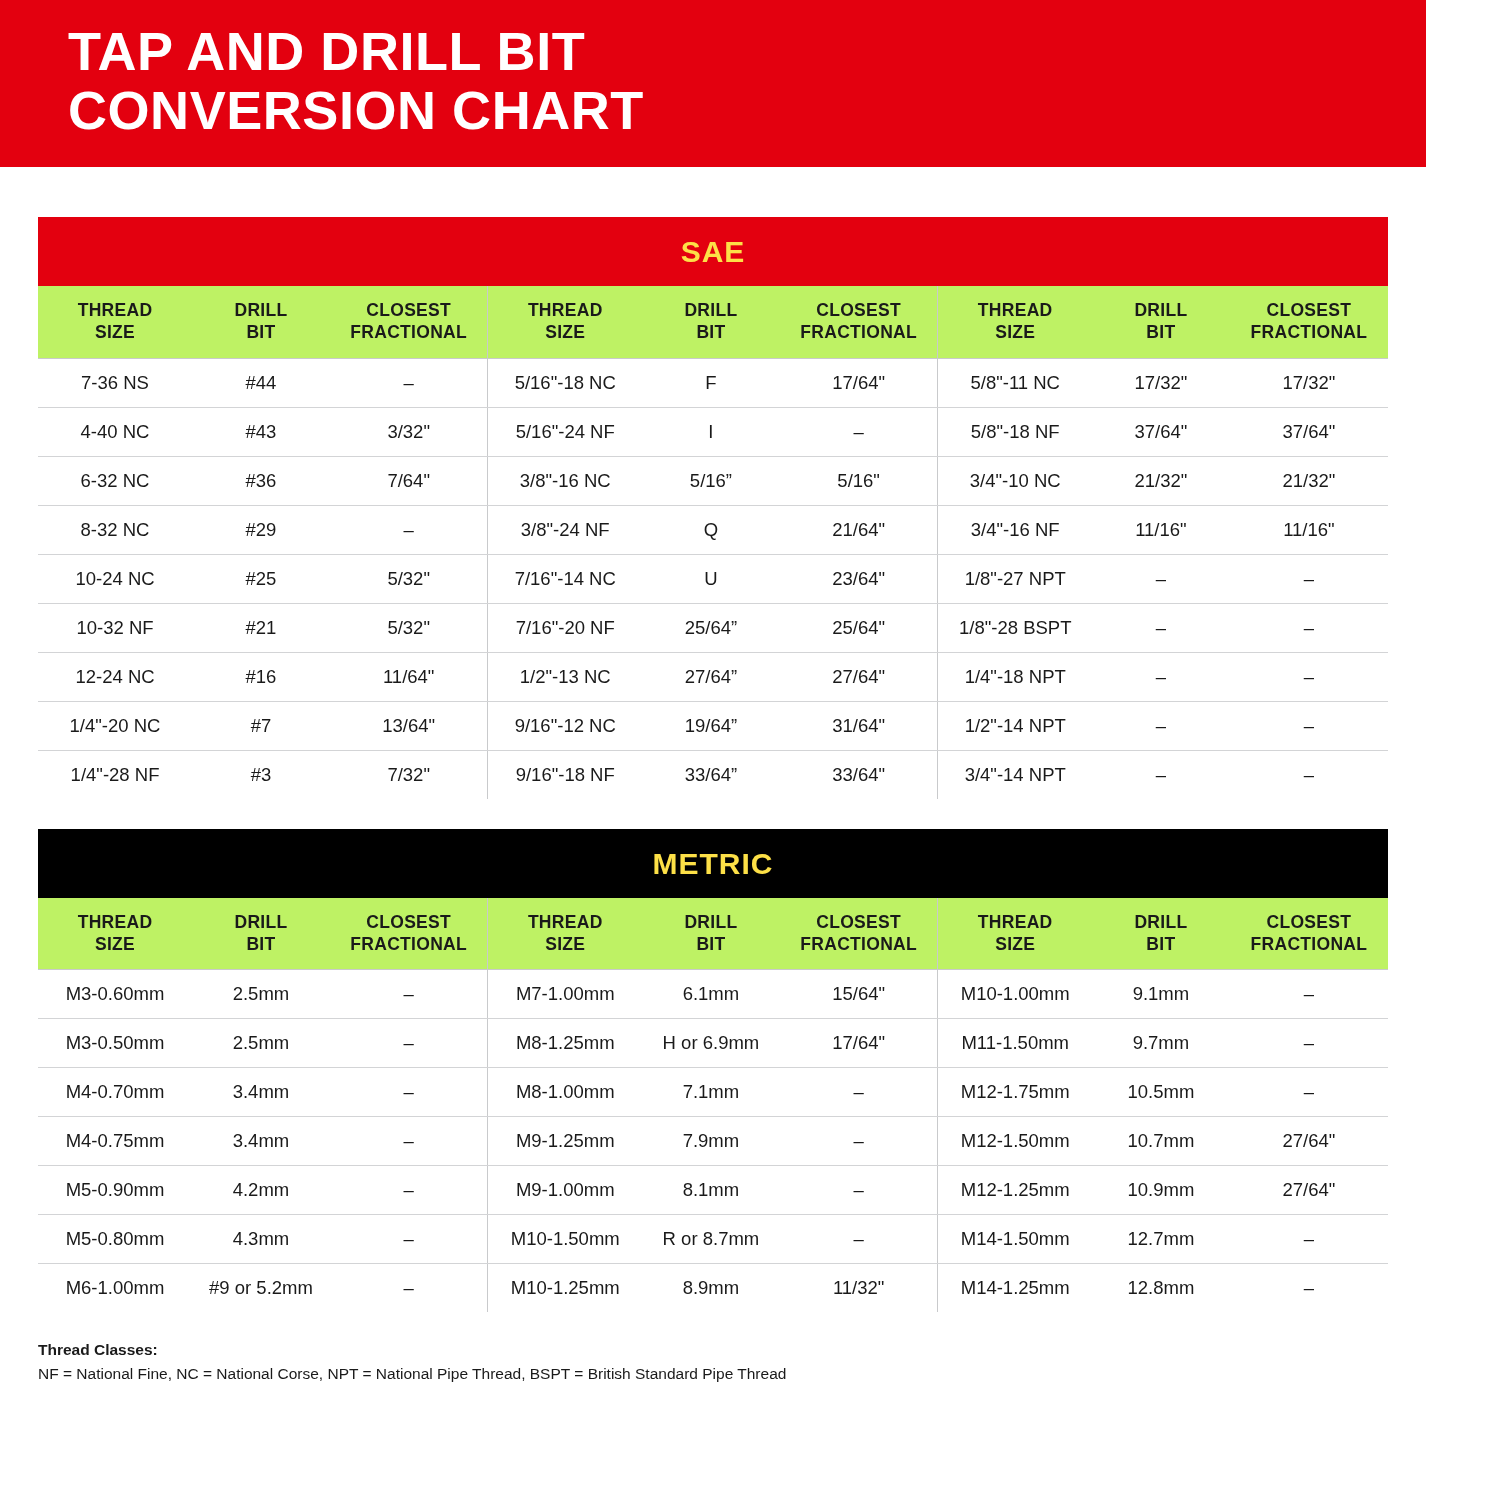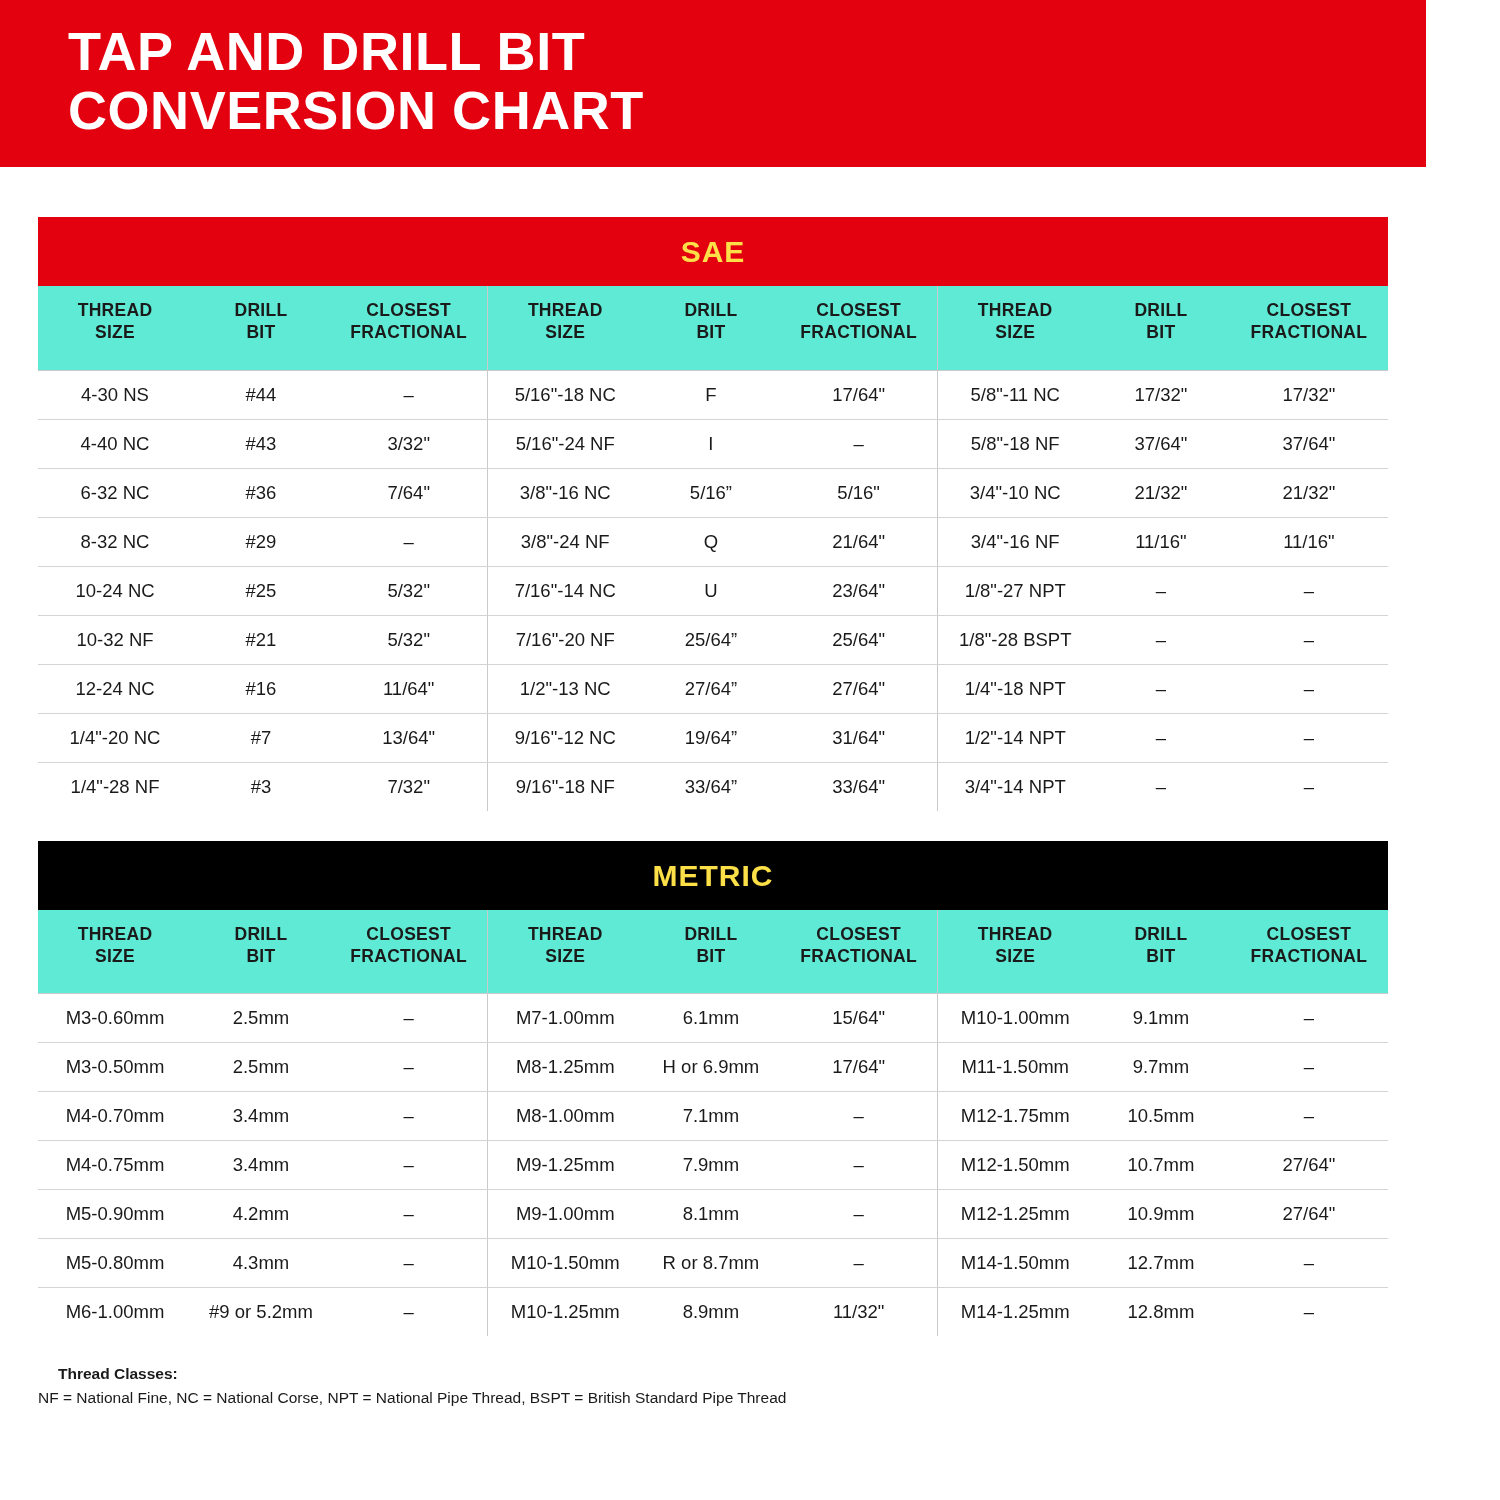--- a/index.html
+++ b/index.html
@@ -56,27 +56,27 @@
   }
   .title-sae { background: #e3000f; }
   .title-metric { background: #000000; }
 
   table {
     border-collapse: collapse;
     width: 100%;
     table-layout: fixed;
   }
   thead th {
-    background: #5eead4;
+    background: #bef264;
     color: #1a1a1a;
     font-size: 17.5px;
     font-weight: bold;
     letter-spacing: 0.3px;
     line-height: 1.28;
-    padding: 13px 4px 26px;
+    padding: 13px 4px 14px;
     text-align: center;
     border: 1px solid #ffffff;
     border-bottom: 1px solid #c9cacc;
   }
   thead th span { display: block; }
   tbody td {
     font-size: 18.5px;
     color: #1a1a1a;
     text-align: center;
     padding: 13px 4px;
@@ -96,21 +96,21 @@
   col.c-drill  { width: 10.2%; }
   col.c-frac   { width: 11.7%; }
 
   
   .footnote {
     margin: 26px 38px 0;
     font-size: 15.5px;
     color: #1a1a1a;
     line-height: 1.55;
   }
-  .footnote .lbl { font-weight: bold; display: block; margin-left: 20px; }
+  .footnote .lbl { font-weight: bold; display: block; }
 </style>
 </head>
 <body>
 
 <div class="page">
 
   <div class="banner">
     <h1>
       <span class="l1">TAP AND DRILL BIT</span>
       <span class="l2">CONVERSION CHART</span>
@@ -166,21 +166,21 @@
             <span>BIT</span>
           </th>
           <th>
             <span>CLOSEST</span>
             <span>FRACTIONAL</span>
           </th>
         </tr>
       </thead>
       <tbody id="sae-body">
           <tr>
-            <td class="first">4-30 NS</td>
+            <td class="first">7-36 NS</td>
             <td>#44</td>
             <td>–</td>
             <td class="grp">5/16"-18 NC</td>
             <td>F</td>
             <td>17/64"</td>
             <td class="grp">5/8"-11 NC</td>
             <td>17/32"</td>
             <td>17/32"</td>
           </tr>
           <tr>

